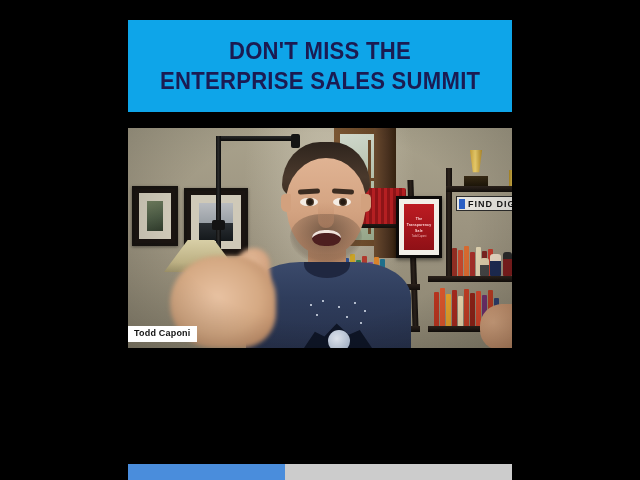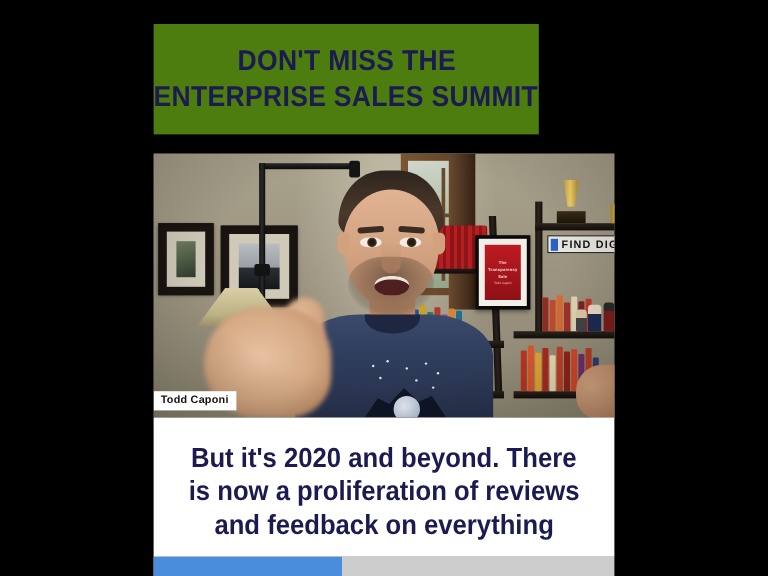--- a/index.html
+++ b/index.html
@@ -29,23 +29,23 @@
     width: 384px;
     height: 480px;
     background: #000000;
   }
 
   
   #header-card {
     position: absolute;
     left: 0px;
     top: 20px;
-    width: 321px;
+    width: 384px;
     height: 92px;
-    background: #4d7c0f;
+    background: #0ea5e9;
     display: flex;
     flex-direction: column;
     align-items: center;
     justify-content: center;
   }
   .headline-line {
     font-family: "Liberation Sans Narrow", "Liberation Sans", sans-serif;
     font-weight: bold;
     font-size: 24px;
     line-height: 30px;
@@ -568,24 +568,19 @@
 
       <div id="arm-right"></div>
       <div id="thumb-left"></div>
       <div id="hand-left"></div>
 
       <div id="video-vignette"></div>
 
       <div id="name-tag">Todd Caponi</div>
     </div>
 
-    <div id="caption-card">
-      <div class="caption-line">But it's 2020 and beyond. There</div>
-      <div class="caption-line">is now a proliferation of reviews</div>
-      <div class="caption-line">and feedback on everything</div>
-    </div>
 
     <div id="progress-track">
       <div id="progress-fill" style="width: 41%;"></div>
     </div>
 
   </div>
 </div>
 
 </body></html>

